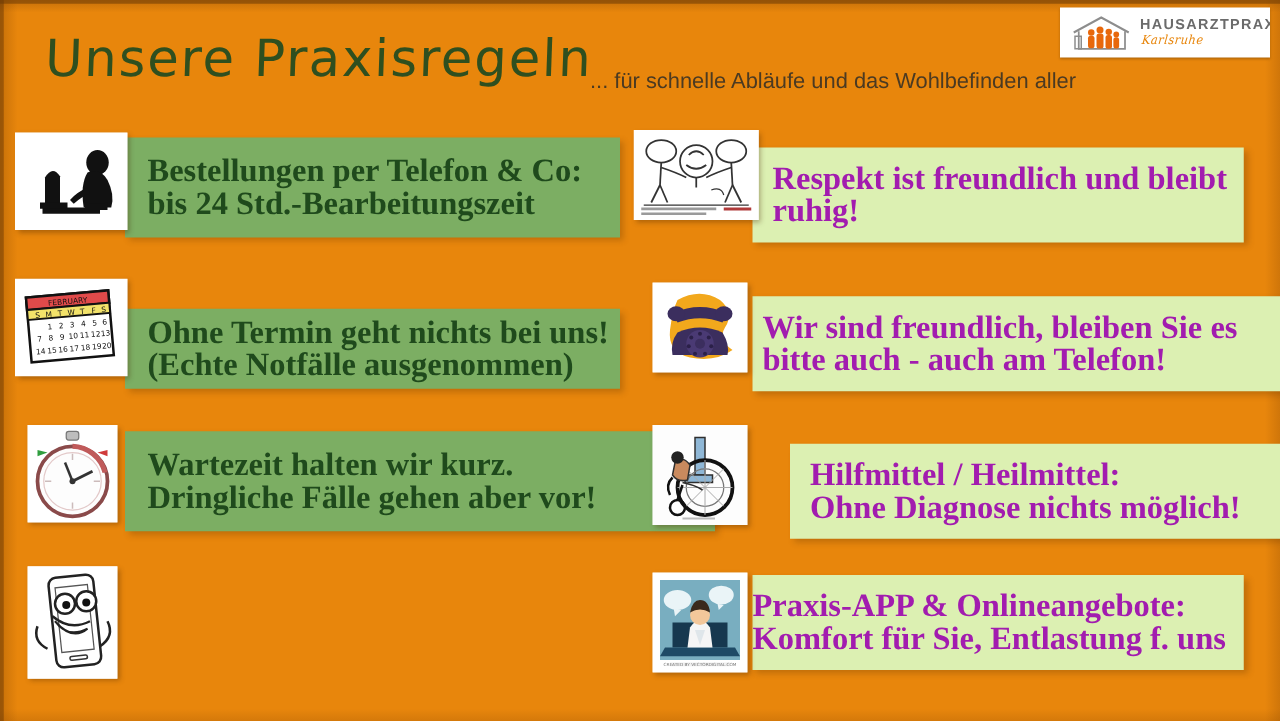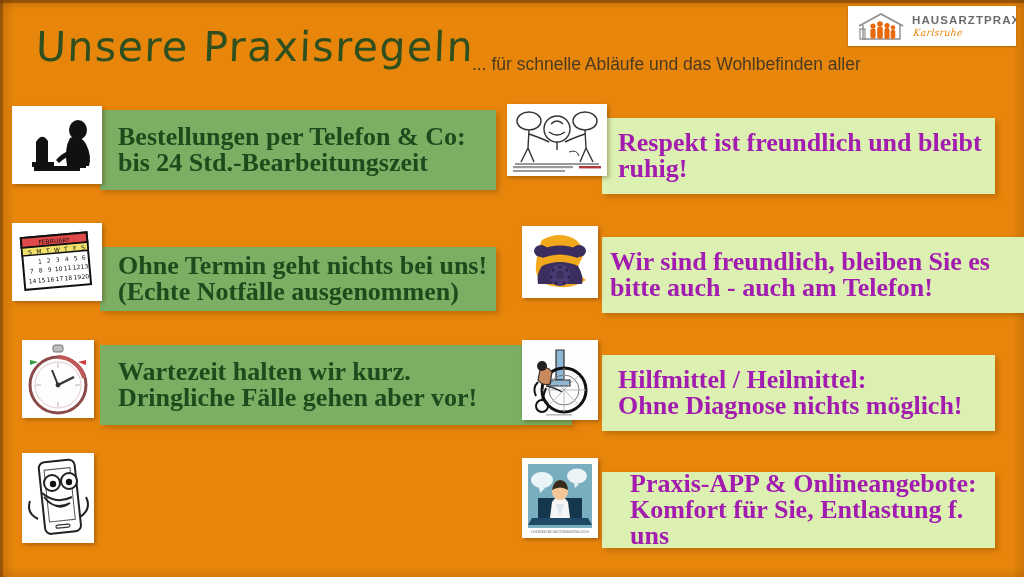--- a/index.html
+++ b/index.html
@@ -283,21 +283,21 @@
           <circle cx="45" cy="44" r="1.6"></circle>
         <circle cx="47" cy="51" r="1.6"></circle>
           <circle cx="42" cy="57" r="1.6"></circle>
         <circle cx="34" cy="57" r="1.6"></circle>
           <circle cx="29" cy="51" r="1.6"></circle>
         <circle cx="31" cy="44" r="1.6"></circle>
       </g>
     </svg>
   </div>
 
-  <div class="card right" style="left:602px;top:355px;width:393px;height:76px;padding-left:16px;">
+  <div class="card right" style="left:632px;top:355px;width:393px;height:76px;padding-left:16px;">
     <div class="txt">Hilfmittel / Heilmittel:
 Ohne Diagnose nichts möglich!</div>
   </div>
   <div class="tile" style="left:522px;top:340px;width:76px;height:80px;">
     <svg viewBox="0 0 76 80" width="76" height="80">
       <rect width="76" height="80" fill="#fdfdfd"></rect>
       <path d="M34 10 h8 v30 h-8z" fill="#8FB7D6" stroke="#2f2f2f" stroke-width="1.2"></path>
       <path d="M26 40 h22 v6 h-22z" fill="#8FB7D6" stroke="#2f2f2f" stroke-width="1.2"></path>
       <circle cx="42" cy="50" r="22" fill="none" stroke="#111" stroke-width="3"></circle>
       <circle cx="42" cy="50" r="15" fill="none" stroke="#777" stroke-width="1"></circle>
@@ -310,21 +310,21 @@
       <circle cx="20" cy="66" r="6" fill="none" stroke="#111" stroke-width="2"></circle>
       <path d="M20 60 l4 -12" stroke="#111" stroke-width="2" fill="none"></path>
       <path d="M16 42 q-6 6 -2 14" fill="none" stroke="#111" stroke-width="2"></path>
       <path d="M18 30 q6 -6 12 2 l-2 12 q-8 2 -12 -4z" fill="#C98A5E" stroke="#2f2f2f" stroke-width="1.2"></path>
       <ellipse cx="20" cy="26" rx="5" ry="5" fill="#222"></ellipse>
       <path d="M24 46 q10 2 16 6" fill="none" stroke="#2f2f2f" stroke-width="1.4"></path>
       <rect x="24" y="74" width="26" height="1.6" fill="#bbb"></rect>
     </svg>
   </div>
 
-  <div class="card right" style="left:602px;top:472px;width:393px;height:76px;padding-left:28px;">
+  <div class="card right" style="left:602px;top:460px;width:393px;height:76px;padding-left:0;">
     <div class="txt">Praxis-APP &amp; Onlineangebote:
 Komfort für Sie, Entlastung f. uns</div>
   </div>
   <div class="tile" style="left:522px;top:458px;width:76px;height:80px;">
     <svg viewBox="0 0 76 80" width="76" height="80">
       <rect width="76" height="80" fill="#fff"></rect>
       <rect x="6" y="6" width="64" height="64" fill="#79AEC0"></rect>
       <ellipse cx="20" cy="22" rx="11" ry="8" fill="#EAF4F7"></ellipse>
       <path d="M17 29 l1 6 5 -5z" fill="#EAF4F7"></path>
       <ellipse cx="55" cy="18" rx="10" ry="7.5" fill="#EAF4F7"></ellipse>

